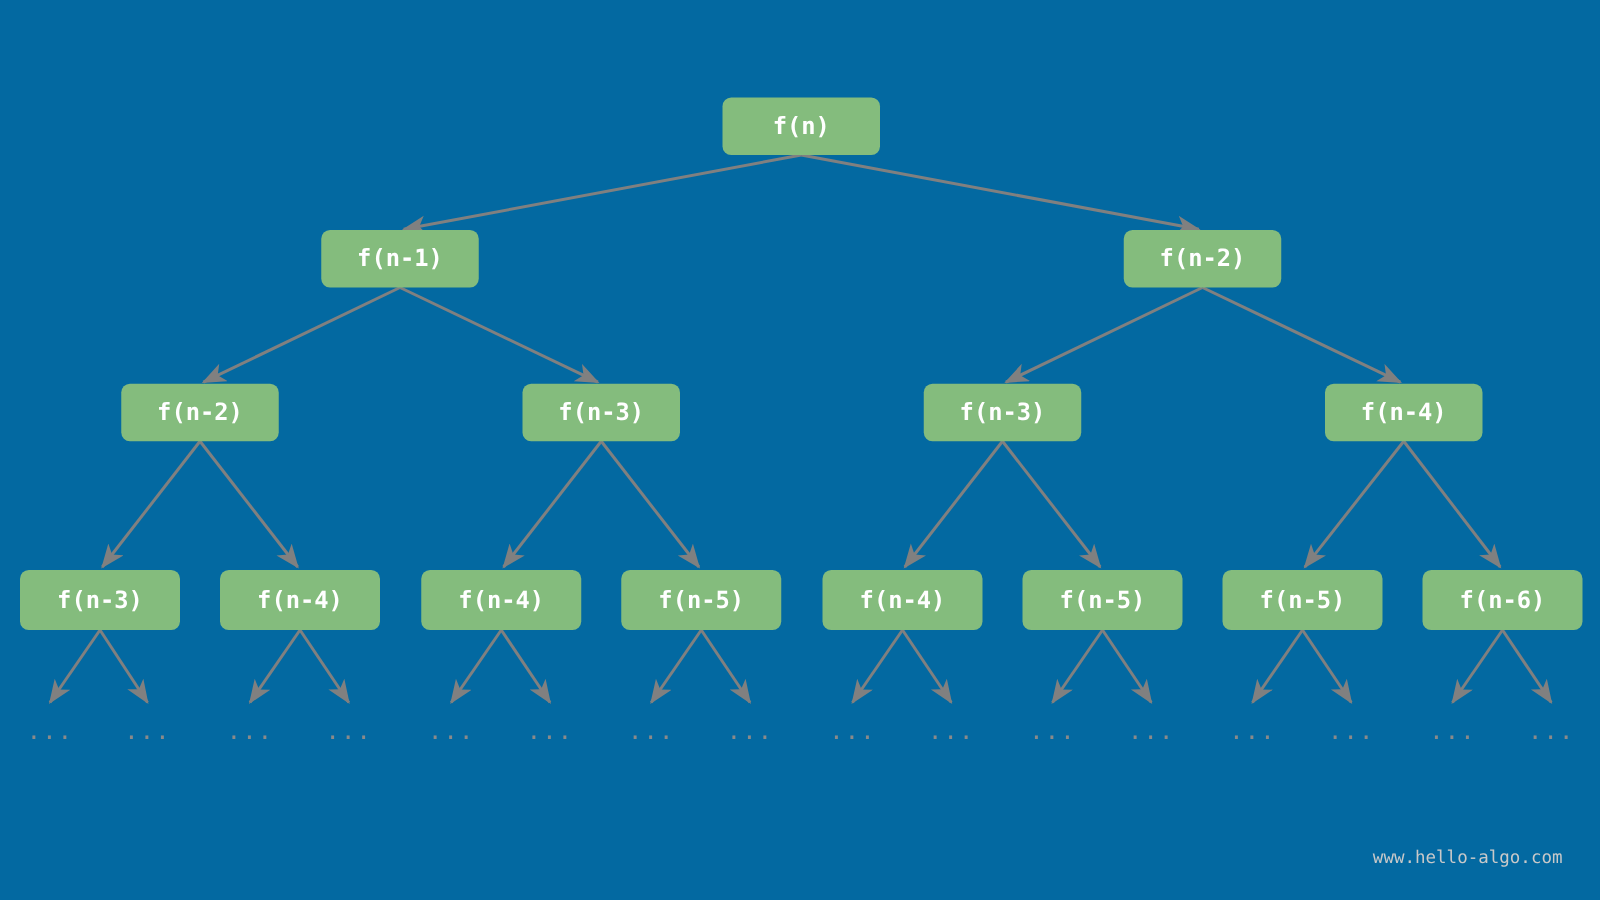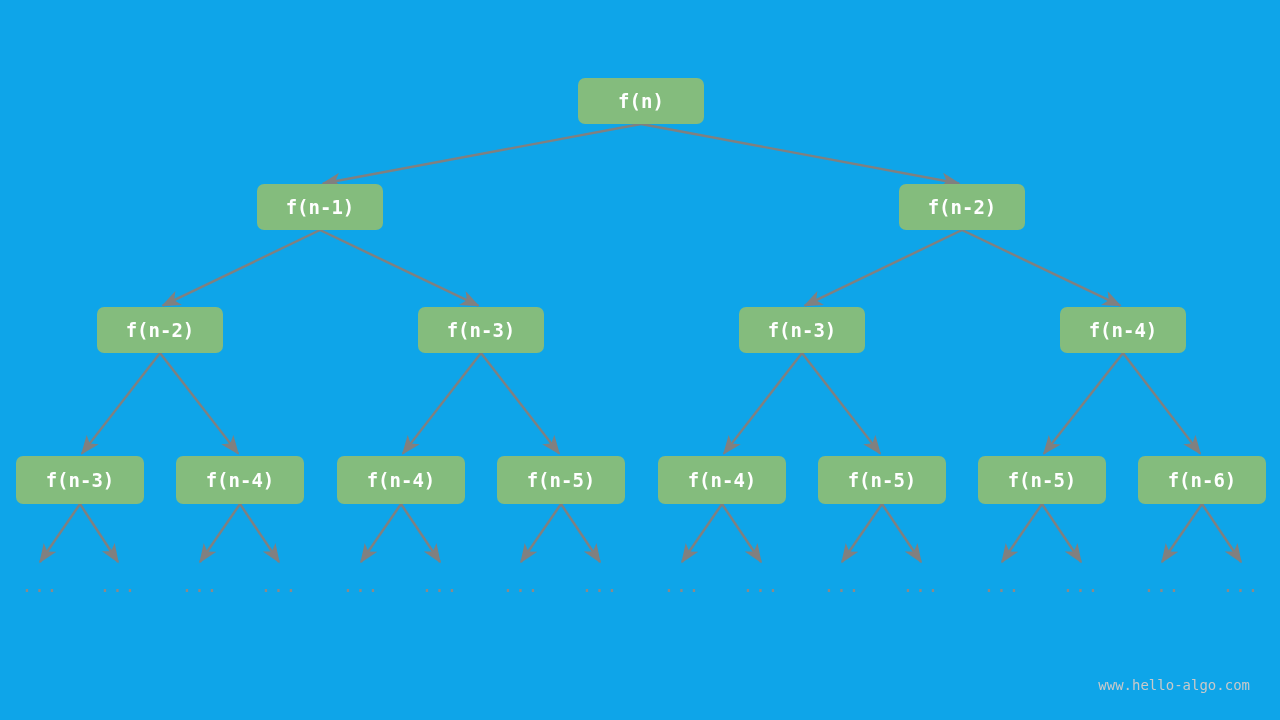--- a/index.html
+++ b/index.html
@@ -10,21 +10,21 @@
   body {
     width: 1280px;
     height: 720px;
     overflow: hidden;
     font-family: "DejaVu Sans Mono", monospace;
   }
   #diagram-root {
     position: relative;
     width: 1280px;
     height: 720px;
-    background: #0ea5e9;
+    background: #0369a1;
   }
   svg.tree-canvas {
     position: absolute;
     top: 0;
     left: 0;
     width: 1280px;
     height: 720px;
     display: block;
   }
   .node-box {

